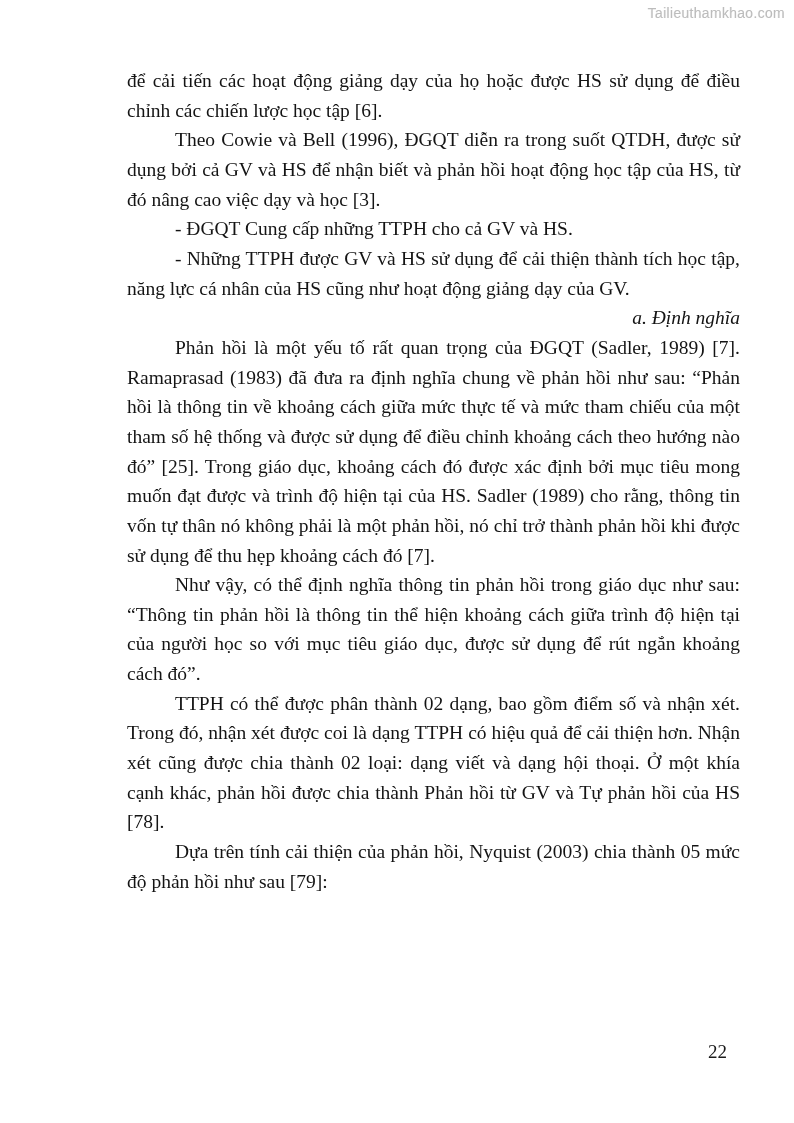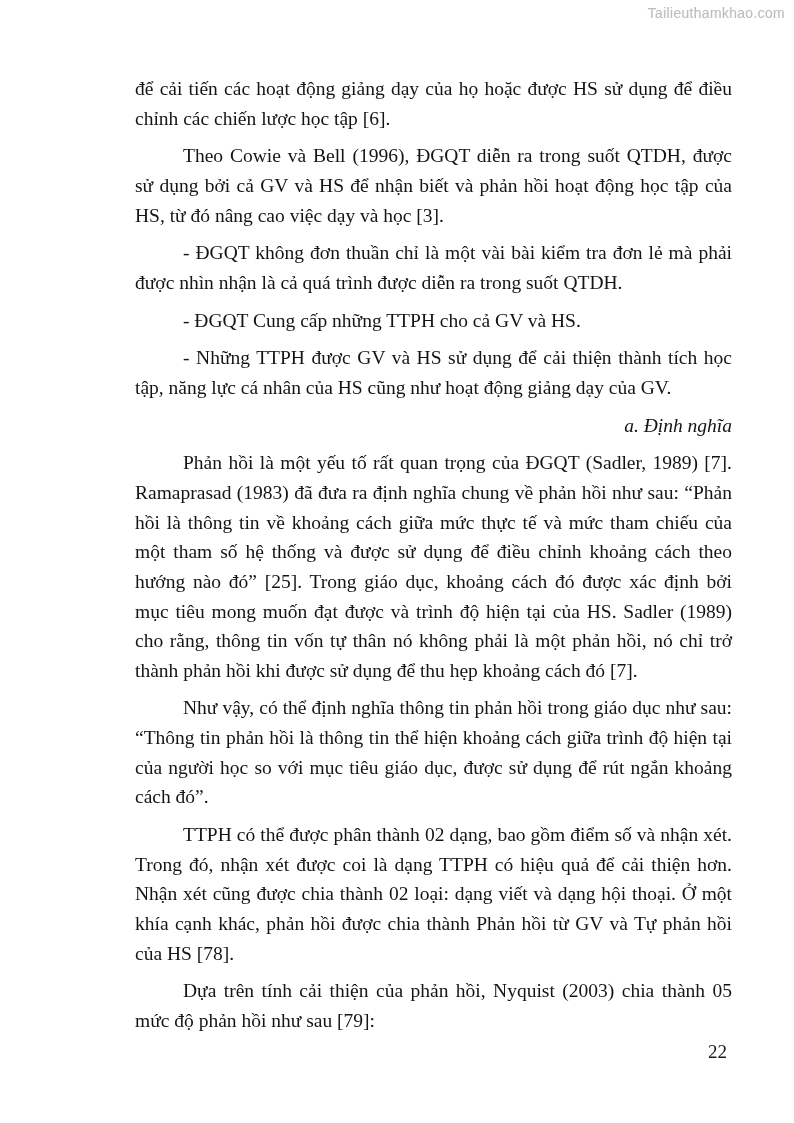--- a/index.html
+++ b/index.html
@@ -31,21 +31,21 @@
   .content {
     position: absolute;
     left: 127px;
     top: 66px;
     width: 613px;
     font-size: 19.5px;
     line-height: 29.66px;
     text-align: justify;
   }
   .content p {
-    margin: 8px;
+    margin: 0;
     padding: 0;
     text-indent: 48px;
   }
   .content p.noindent {
     text-indent: 0;
   }
   .content p.heading {
     font-weight: bold;
     font-style: italic;
     text-indent: 0;
@@ -69,21 +69,20 @@
 </head>
 <body>
 
 <div class="page">
 
   <div class="watermark">Tailieuthamkhao.com</div>
 
   <div class="content">
     <p class="noindent">để cải tiến các hoạt động giảng dạy của họ hoặc được HS sử dụng để điều chỉnh các chiến lược học tập [6].</p>
     <p>Theo Cowie và Bell (1996), ĐGQT diễn ra trong suốt QTDH, được sử dụng bởi cả GV và HS để nhận biết và phản hồi hoạt động học tập của HS, từ đó nâng cao việc dạy và học [3].</p>
-    <p>- ĐGQT không đơn thuần chỉ là một vài bài kiểm tra đơn lẻ mà phải được nhìn nhận là cả quá trình được diễn ra trong suốt QTDH.</p>
     <p>- ĐGQT Cung cấp những TTPH cho cả GV và HS.</p>
     <p>- Những TTPH được GV và HS sử dụng để cải thiện thành tích học tập, năng lực cá nhân của HS cũng như hoạt động giảng dạy của GV.</p>
     <p class="subheading">a. Định nghĩa</p>
     <p>Phản hồi là một yếu tố rất quan trọng của ĐGQT (Sadler, 1989) [7]. Ramaprasad (1983) đã đưa ra định nghĩa chung về phản hồi như sau: “Phản hồi là thông tin về khoảng cách giữa mức thực tế và mức tham chiếu của một tham số hệ thống và được sử dụng để điều chỉnh khoảng cách theo hướng nào đó” [25]. Trong giáo dục, khoảng cách đó được xác định bởi mục tiêu mong muốn đạt được và trình độ hiện tại của HS. Sadler (1989) cho rằng, thông tin vốn tự thân nó không phải là một phản hồi, nó chỉ trở thành phản hồi khi được sử dụng để thu hẹp khoảng cách đó [7].</p>
     <p>Như vậy, có thể định nghĩa thông tin phản hồi trong giáo dục như sau: “Thông tin phản hồi là thông tin thể hiện khoảng cách giữa trình độ hiện tại của người học so với mục tiêu giáo dục, được sử dụng để rút ngắn khoảng cách đó”.</p>
     <p>TTPH có thể được phân thành 02 dạng, bao gồm điểm số và nhận xét. Trong đó, nhận xét được coi là dạng TTPH có hiệu quả để cải thiện hơn. Nhận xét cũng được chia thành 02 loại: dạng viết và dạng hội thoại. Ở một khía cạnh khác, phản hồi được chia thành Phản hồi từ GV và Tự phản hồi của HS [78].</p>
     <p>Dựa trên tính cải thiện của phản hồi, Nyquist (2003) chia thành 05 mức độ phản hồi như sau [79]:</p>
   </div>
 
   <div class="pagenum">22</div>

